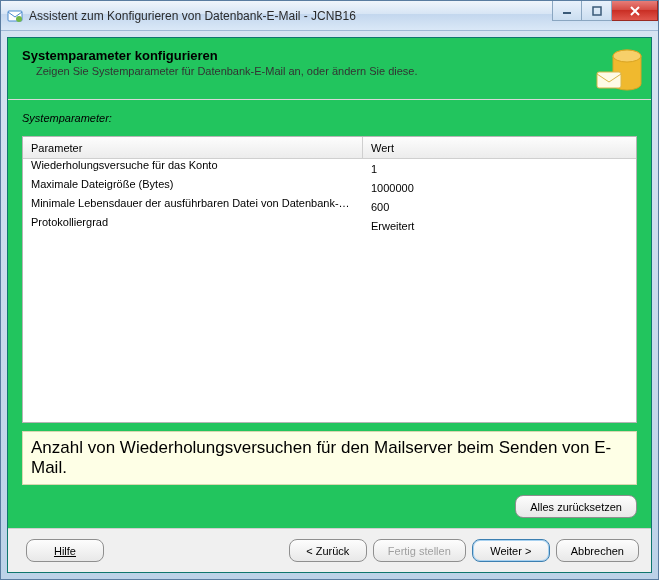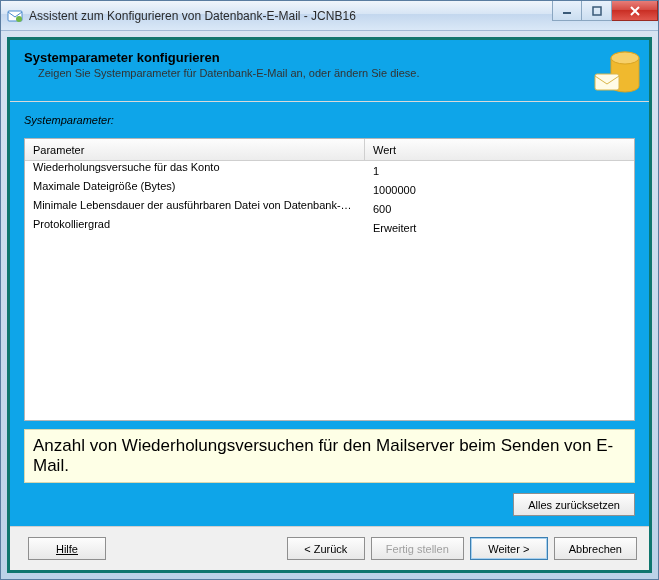--- a/index.html
+++ b/index.html
@@ -55,22 +55,22 @@
   .win-btn + .win-btn { border-left: none; }
   .win-btn svg { display:block; }
 
   .window-body {
     padding: 6px;
     height: calc(100% - 30px);
     display: flex;
     flex-direction: column;
   }
   .panel {
-    background: #0ea5e9;
-    border: 3px solid #0f766e;
+    background: #22c55e;
+    border: 1px solid #0f766e;
     flex: 1;
     display: flex;
     flex-direction: column;
     padding: 0;
   }
   .header-area {
     padding: 10px 14px 10px 14px;
     position: relative;
     border-bottom: 1px solid #d9d9d9;
     min-height: 62px;
@@ -180,21 +180,21 @@
   .reset-row {
     display: flex;
     justify-content: flex-end;
     padding: 10px 0 4px 0;
   }
   .btn {
     height: 23px;
     padding: 0 14px;
     border: 1px solid #8f8f8f;
     background: linear-gradient(to bottom,#fdfdfd,#e8e8e8);
-    border-radius: 0;
+    border-radius: 8px;
     font-family: inherit;
     font-size: 11px;
     cursor: pointer;
   }
   .btn:disabled {
     color: #a0a0a0;
     cursor: default;
   }
   .btn.default {
     border: 1px solid #3c7fb1;

